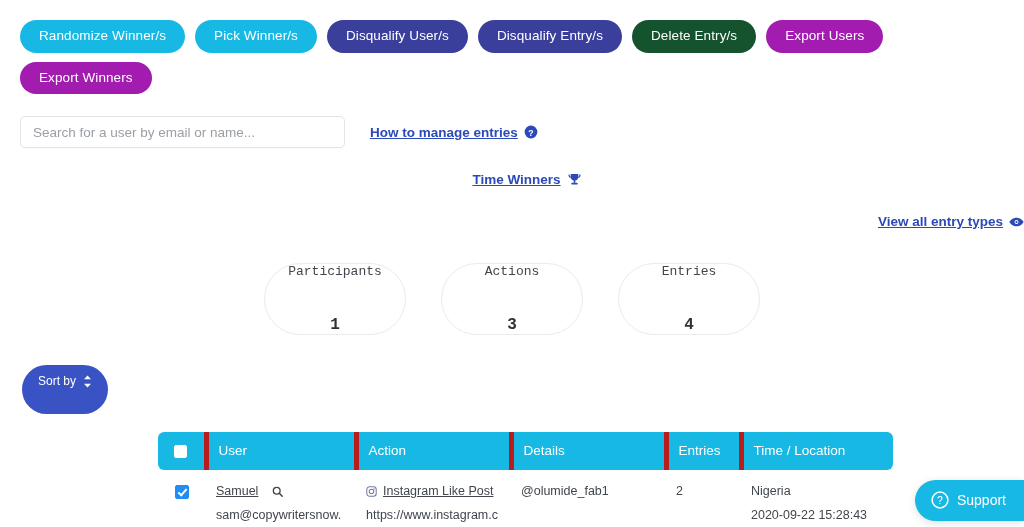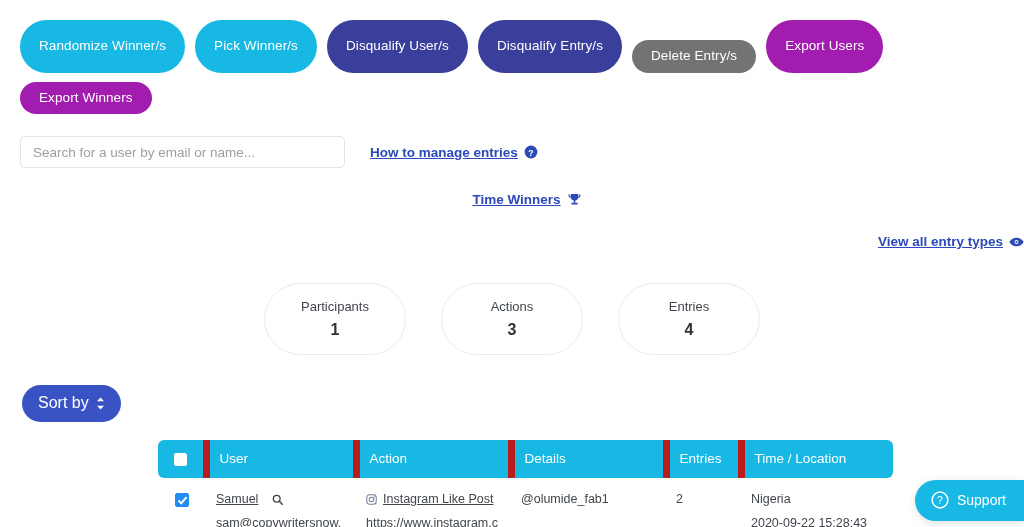--- a/index.html
+++ b/index.html
@@ -31,21 +31,21 @@
     font-size: 13.5px;
     font-family: "Liberation Sans", sans-serif;
     padding: 9px 19px 10px;
     line-height: 1;
     cursor: pointer;
     white-space: nowrap;
     letter-spacing: .1px;
   }
   .pill.cyan   { background: #17b9e4; }
   .pill.indigo { background: #3b3f9c; }
-  .pill.royal  { background: #737373; margin-top: 20px; }
+  .pill.royal  { background: #14532d; }
   .pill.gray   { background: #a21caf; }
 
   
   .search-row {
     margin: 22px 0 0 20px;
     display: flex;
     align-items: center;
   }
   .search-input {
     width: 325px;
@@ -95,36 +95,37 @@
   }
   .stat-card {
     width: 140px;
     height: 70px;
     border: 1px solid #ebebed;
     border-radius: 36px;
     background: #fff;
     display: flex;
     flex-direction: column;
     align-items: center;
-    justify-content: center;
+    justify-content: space-between;
     gap: 7px;
+    font-family: Liberation Mono, monospace;
   }
   .stat-label { font-size: 13px; color: #41464c; }
   .stat-value { font-size: 16px; color: #2f3337; font-weight: bold; }
 
   
   .sort-row { margin: 30px 0 0 22px; }
   .sort-btn {
     background: #3a53c4;
     color: #fff;
     border: none;
     border-radius: 999px;
-    font-size: 16px;
+    font-size: 12px;
     font-family: "Liberation Sans", sans-serif;
-    padding: 9px 16px 10px;
+    padding: 9px 16px 26px;
     display: inline-flex;
     align-items: center;
     gap: 7px;
     cursor: pointer;
     text-align: right;
   }
 
   
   .table-wrap {
     margin: 18px 0 0 158px;
@@ -135,21 +136,21 @@
     width: 100%;
     table-layout: fixed;
   }
   table.entries thead th {
     background: #17b9e4;
     color: #ffffff;
     font-size: 13.5px;
     font-weight: normal;
     text-align: left;
     padding: 11px 10px 12px;
-    border-right: 7px solid #b91c1c;
+    border-right: 5px solid #b91c1c;
     height: 15px;
     vertical-align: middle;
   }
   table.entries thead th:last-child { border-right: none; }
   table.entries thead th:first-child {
     border-top-left-radius: 6px;
     border-bottom-left-radius: 6px;
     text-align: center;
     padding-left: 0; padding-right: 0;
   }

